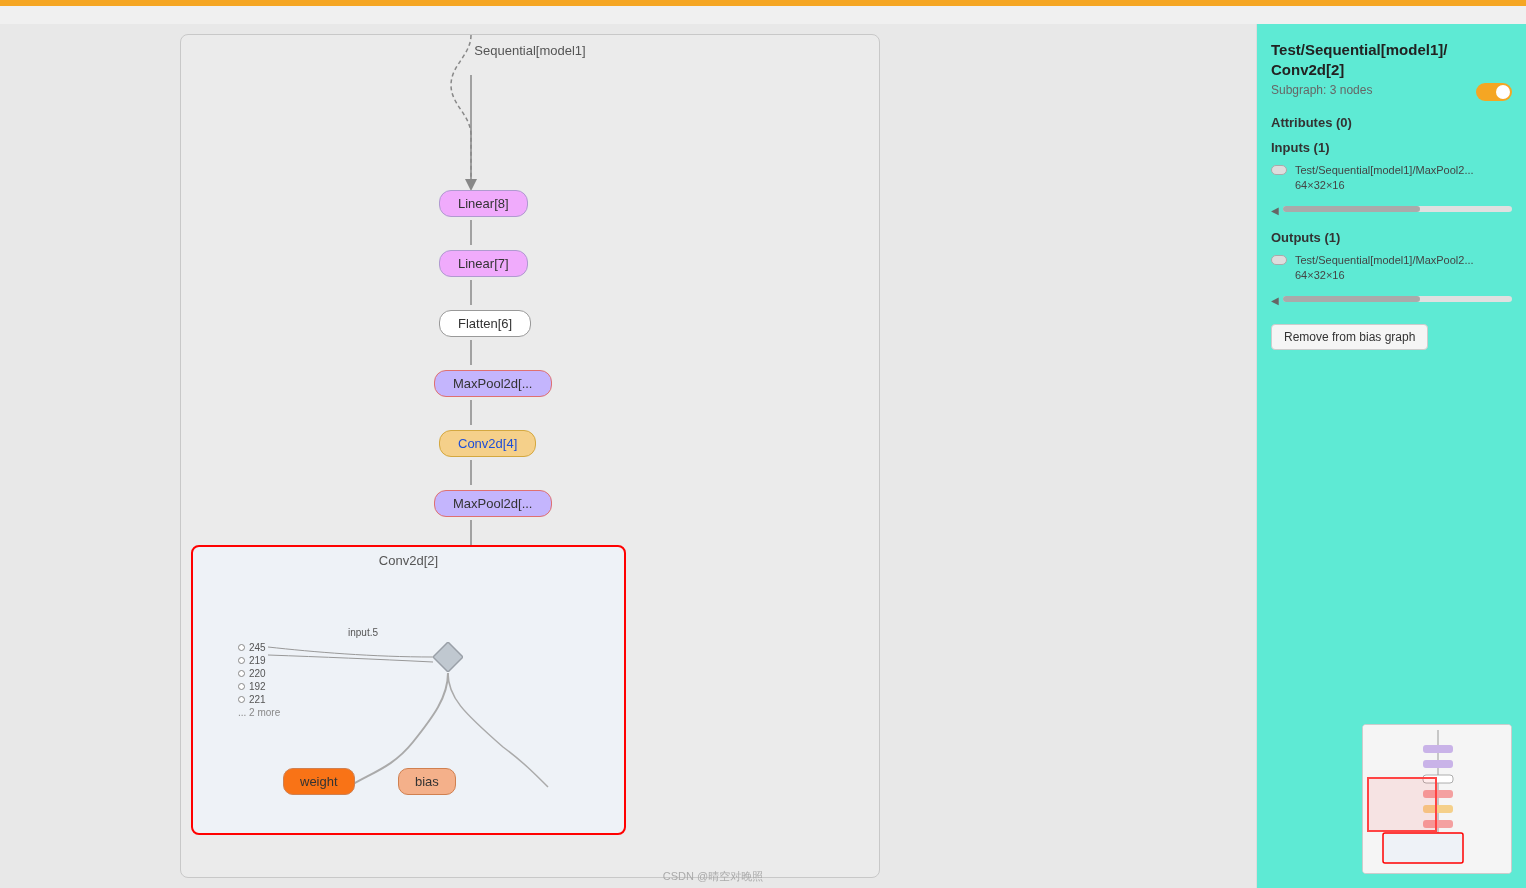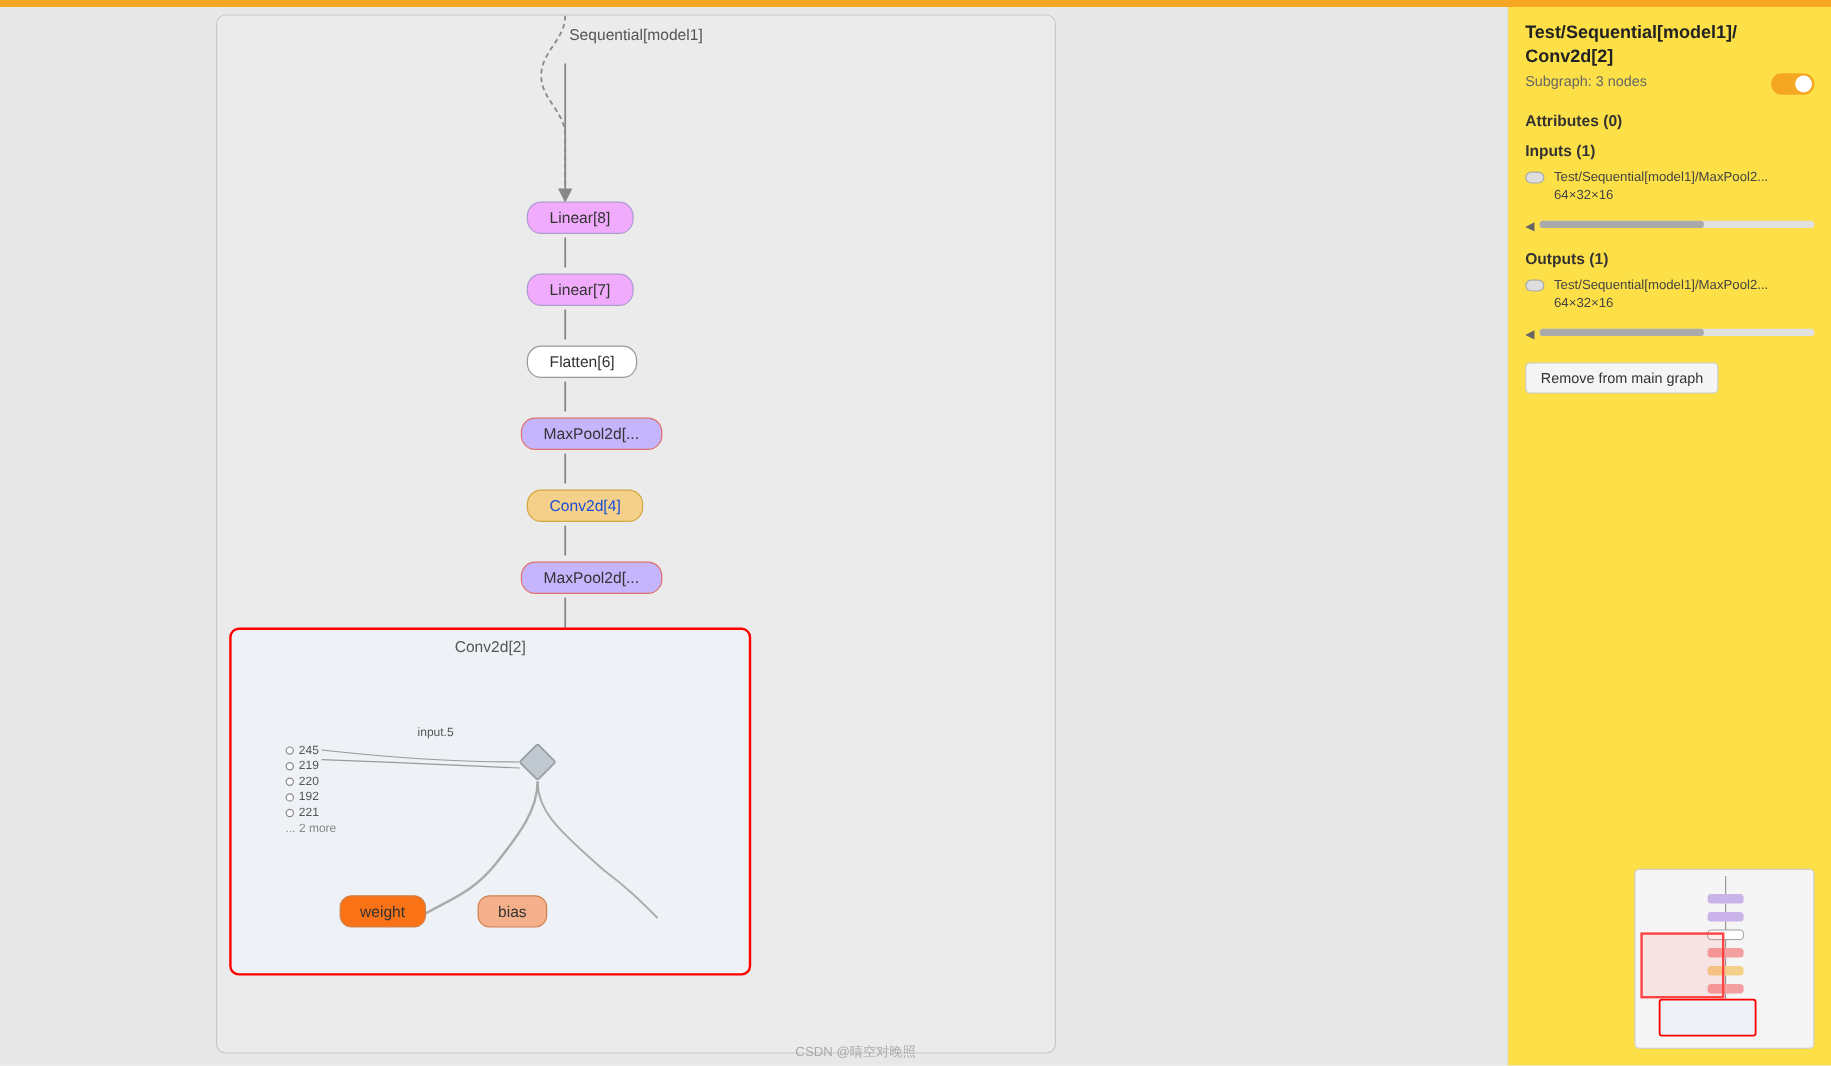--- a/index.html
+++ b/index.html
@@ -12,21 +12,21 @@
       height: 6px;
       background: #f5a623;
       z-index: 100;
     }
 
     
     .main-layout {
       display: flex;
       width: 100%;
       height: 100%;
-      padding-top: 2px;
+      padding-top: 24px;
     }
 
     
     .left-sidebar {
       width: 170px;
       background: #e8e8e8;
       flex-shrink: 0;
     }
 
     
@@ -171,21 +171,21 @@
       position: absolute;
       top: 0; left: 0;
       width: 100%;
       height: 100%;
       pointer-events: none;
     }
 
     
     .right-panel {
       width: 270px;
-      background: #fde047;
+      background: #5eead4;
       border-left: 1px solid #ddd;
       padding: 16px 14px;
       flex-shrink: 0;
       position: relative;
       overflow-y: auto;
     }
 
     .panel-title {
       font-size: 15px;
       font-weight: bold;
@@ -497,21 +497,21 @@
       </div>
     </div>
 
     <div style="display:flex;align-items:center;margin-bottom:4px;">
       <span class="scroll-arrow">◀</span>
       <div class="scrollbar-track" style="flex:1;">
         <div class="scrollbar-thumb"></div>
       </div>
     </div>
 
-    <div class="remove-btn">Remove from main graph</div>
+    <div class="remove-btn">Remove from bias graph</div>
 
     
     <div class="minimap">
       <div class="minimap-inner">
         
         <svg width="150" height="150">
 
           <line x1="75" y1="5" x2="75" y2="20" stroke="#999" stroke-width="1"></line>
           <rect x="60" y="20" width="30" height="8" rx="3" fill="#c9b3e8"></rect>
           <line x1="75" y1="28" x2="75" y2="35" stroke="#999" stroke-width="1"></line>

